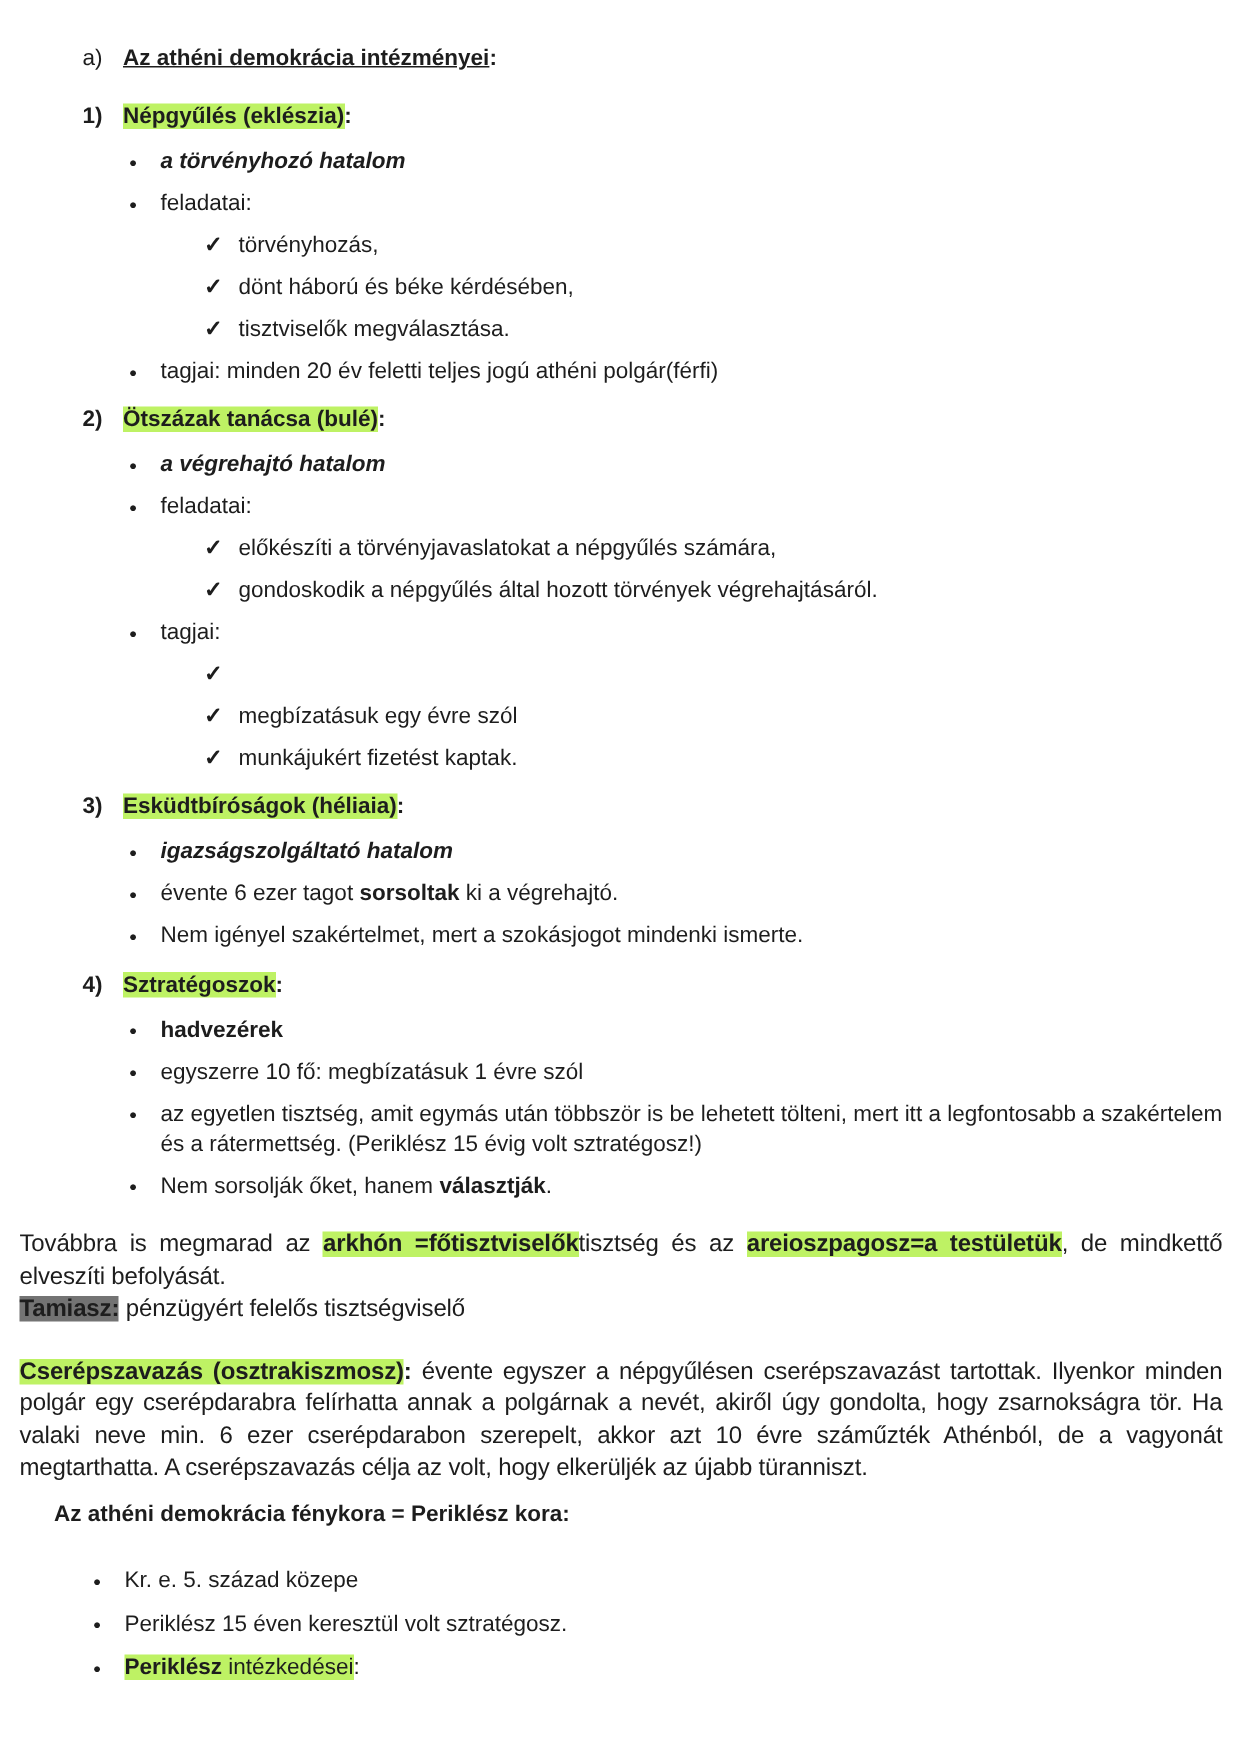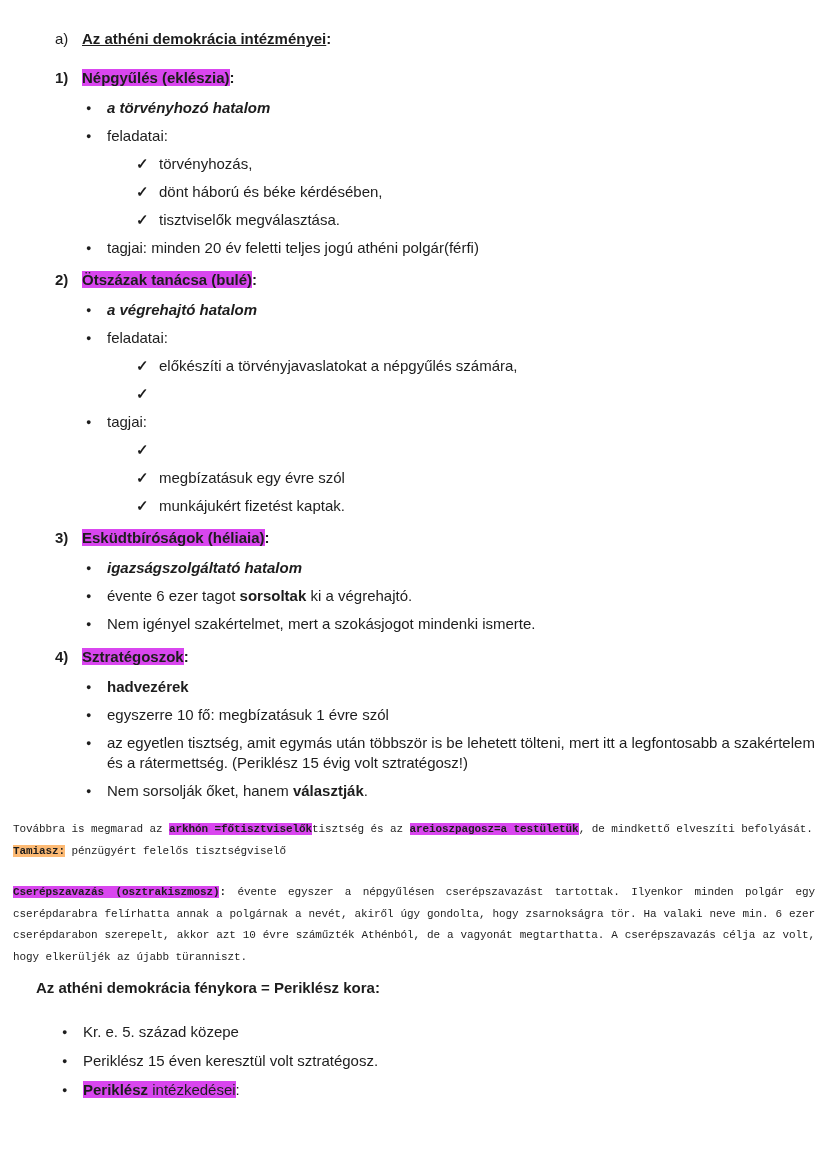--- a/index.html
+++ b/index.html
@@ -14,23 +14,23 @@
   .sec{margin-bottom:12px;}
   .sec4{margin-top:13px;}
   .sec-head{margin:0 12px 10px 55px;}
   .li-b{margin:0 12px 8px 86px;}
   .li-c{margin:0 12px 8px 136px;}
   .bullet{flex:none;width:21px;font-size:9px;line-height:20px;}
   .check{flex:none;width:23px;font-weight:bold;}
   .b{font-weight:bold;}
   .i{font-style:italic;}
   .u{text-decoration:underline;margin-top:28px;}
-  .hl{background:#d946ef;}
-  .hlg{background:#fdba74;}
-  .para{margin:18px 13px 0 13px;text-align:justify;line-height:21.5px;font-size:11px;letter-spacing:-0.1px;font-family:Liberation Mono, monospace;}
+  .hl{background:#bef264;}
+  .hlg{background:#737373;}
+  .para{margin:18px 13px 0 13px;text-align:justify;line-height:21.5px;font-size:16px;letter-spacing:-0.1px;}
   .para2{margin-top:20px;}
   .h2{margin:10px 13px 0 36px;font-weight:bold;}
   .final{margin-top:24px;}
   .fli{margin:0 12px 9px 62px;}
 </style>
 </head>
 <body>
 
 <div class="page">
 
@@ -82,20 +82,21 @@
     <div class="row li-b">
       <span class="bullet">●</span>
       <span>feladatai:</span>
     </div>
     <div class="row li-c">
       <span class="check">✓</span>
       <span>előkészíti a törvényjavaslatokat a népgyűlés számára,</span>
     </div>
     <div class="row li-c">
       <span class="check">✓</span>
+      <span>gondoskodik a népgyűlés által hozott törvények végrehajtásáról.</span>
     </div>
     <div class="row li-b">
       <span class="bullet">●</span>
       <span>tagjai:</span>
     </div>
     <div class="row li-c">
       <span class="check">✓</span>
     </div>
     <div class="row li-c">
       <span class="check">✓</span>

